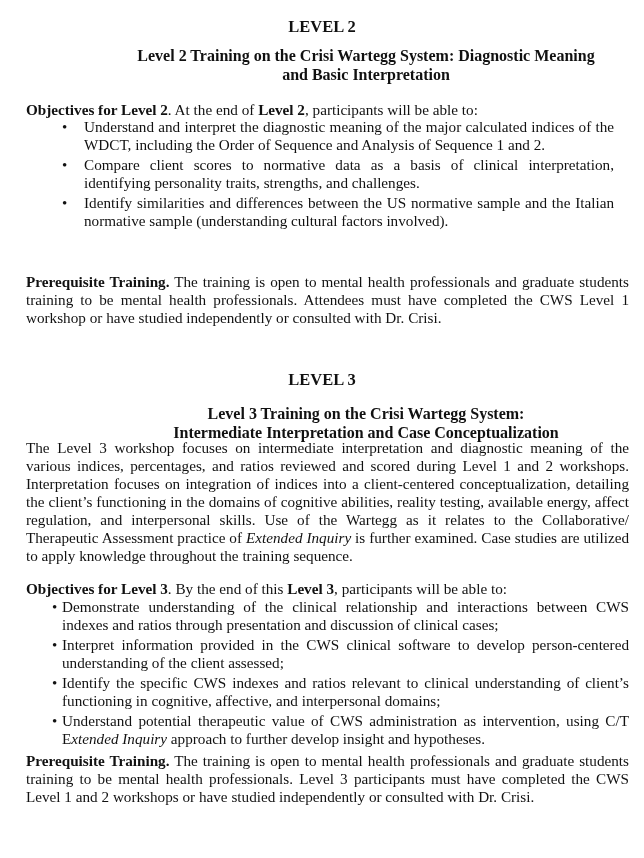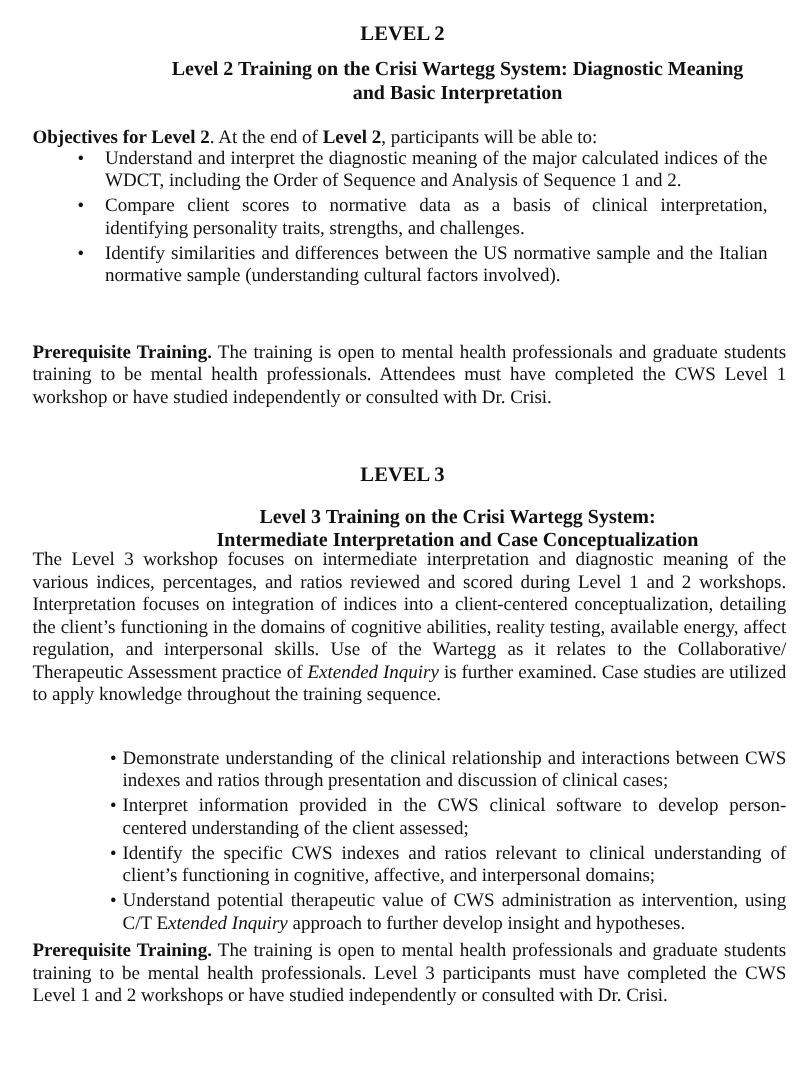--- a/index.html
+++ b/index.html
@@ -20,21 +20,21 @@
   }
   .para b { font-weight: bold; }
   ul.bullets { position: absolute; margin: 0; padding: 0; list-style: none; }
   ul.bullets li { position: relative; margin: 0 0 2px 0; text-align: justify; }
   ul.l2 { left: 84px; width: 530px; }
   ul.l2 li { padding-left: 0; }
   ul.l2 li::before {
     content: "\2022"; position: absolute; left: -22px; top: 0; font-size: 15px;
   }
   ul.l3 { left: 62px; width: 567px; }
-  ul.l3 li { padding-left: 0; margin-left: 36px; }
+  ul.l3 li { padding-left: 0; }
   ul.l3 li::before {
     content: "\2022"; position: absolute; left: -10px; top: 0; font-size: 15px;
   }
   i { font-style: italic; }
 </style>
 </head>
 <body>
 
 <div class="page">
 
@@ -61,20 +61,23 @@
   <div class="center lvl-title" style="top:371px;">LEVEL 3</div>
   <div class="center lvl-sub" style="top:404px;">
     <div>Level 3 Training on the Crisi Wartegg System:</div>
     <div>Intermediate Interpretation and Case Conceptualization</div>
   </div>
 
   <div class="para" style="top:439px;">
     <span>The Level 3 workshop focuses on intermediate interpretation and diagnostic meaning of the various indices, percentages, and ratios reviewed and scored during Level 1 and 2 workshops. Interpretation focuses on integration of indices into a client-centered conceptualization, detailing the client’s functioning in the domains of cognitive abilities, reality testing, available energy, affect regulation, and interpersonal skills. Use of the Wartegg as it relates to the Collaborative/ Therapeutic Assessment practice of </span><i>Extended Inquiry</i><span> is further examined. Case studies are utilized to apply knowledge throughout the training sequence.</span>
   </div>
 
+  <div class="para" style="top:580px;">
+    <b>Objectives for Level 3</b><span>. By the end of this </span><b>Level 3</b><span>, participants will be able to:</span>
+  </div>
 
   <ul class="bullets l3" style="top:598px;">
     <li>Demonstrate understanding of the clinical relationship and interactions between CWS indexes and ratios through presentation and discussion of clinical cases;</li>
     <li>Interpret information provided in the CWS clinical software to develop person-centered understanding of the client assessed;</li>
     <li>Identify the specific CWS indexes and ratios relevant to clinical understanding of client’s functioning in cognitive, affective, and interpersonal domains;</li>
     <li><span>Understand potential therapeutic value of CWS administration as intervention, using C/T E</span><i>xtended Inquiry</i><span> approach to further develop insight and hypotheses.</span></li>
   </ul>
 
   <div class="para" style="top:752px;">
     <b>Prerequisite Training.</b><span> The training is open to mental health professionals and graduate students training to be mental health professionals. Level 3 participants must have completed the CWS Level 1 and 2 workshops or have studied independently or consulted with Dr. Crisi.</span>

